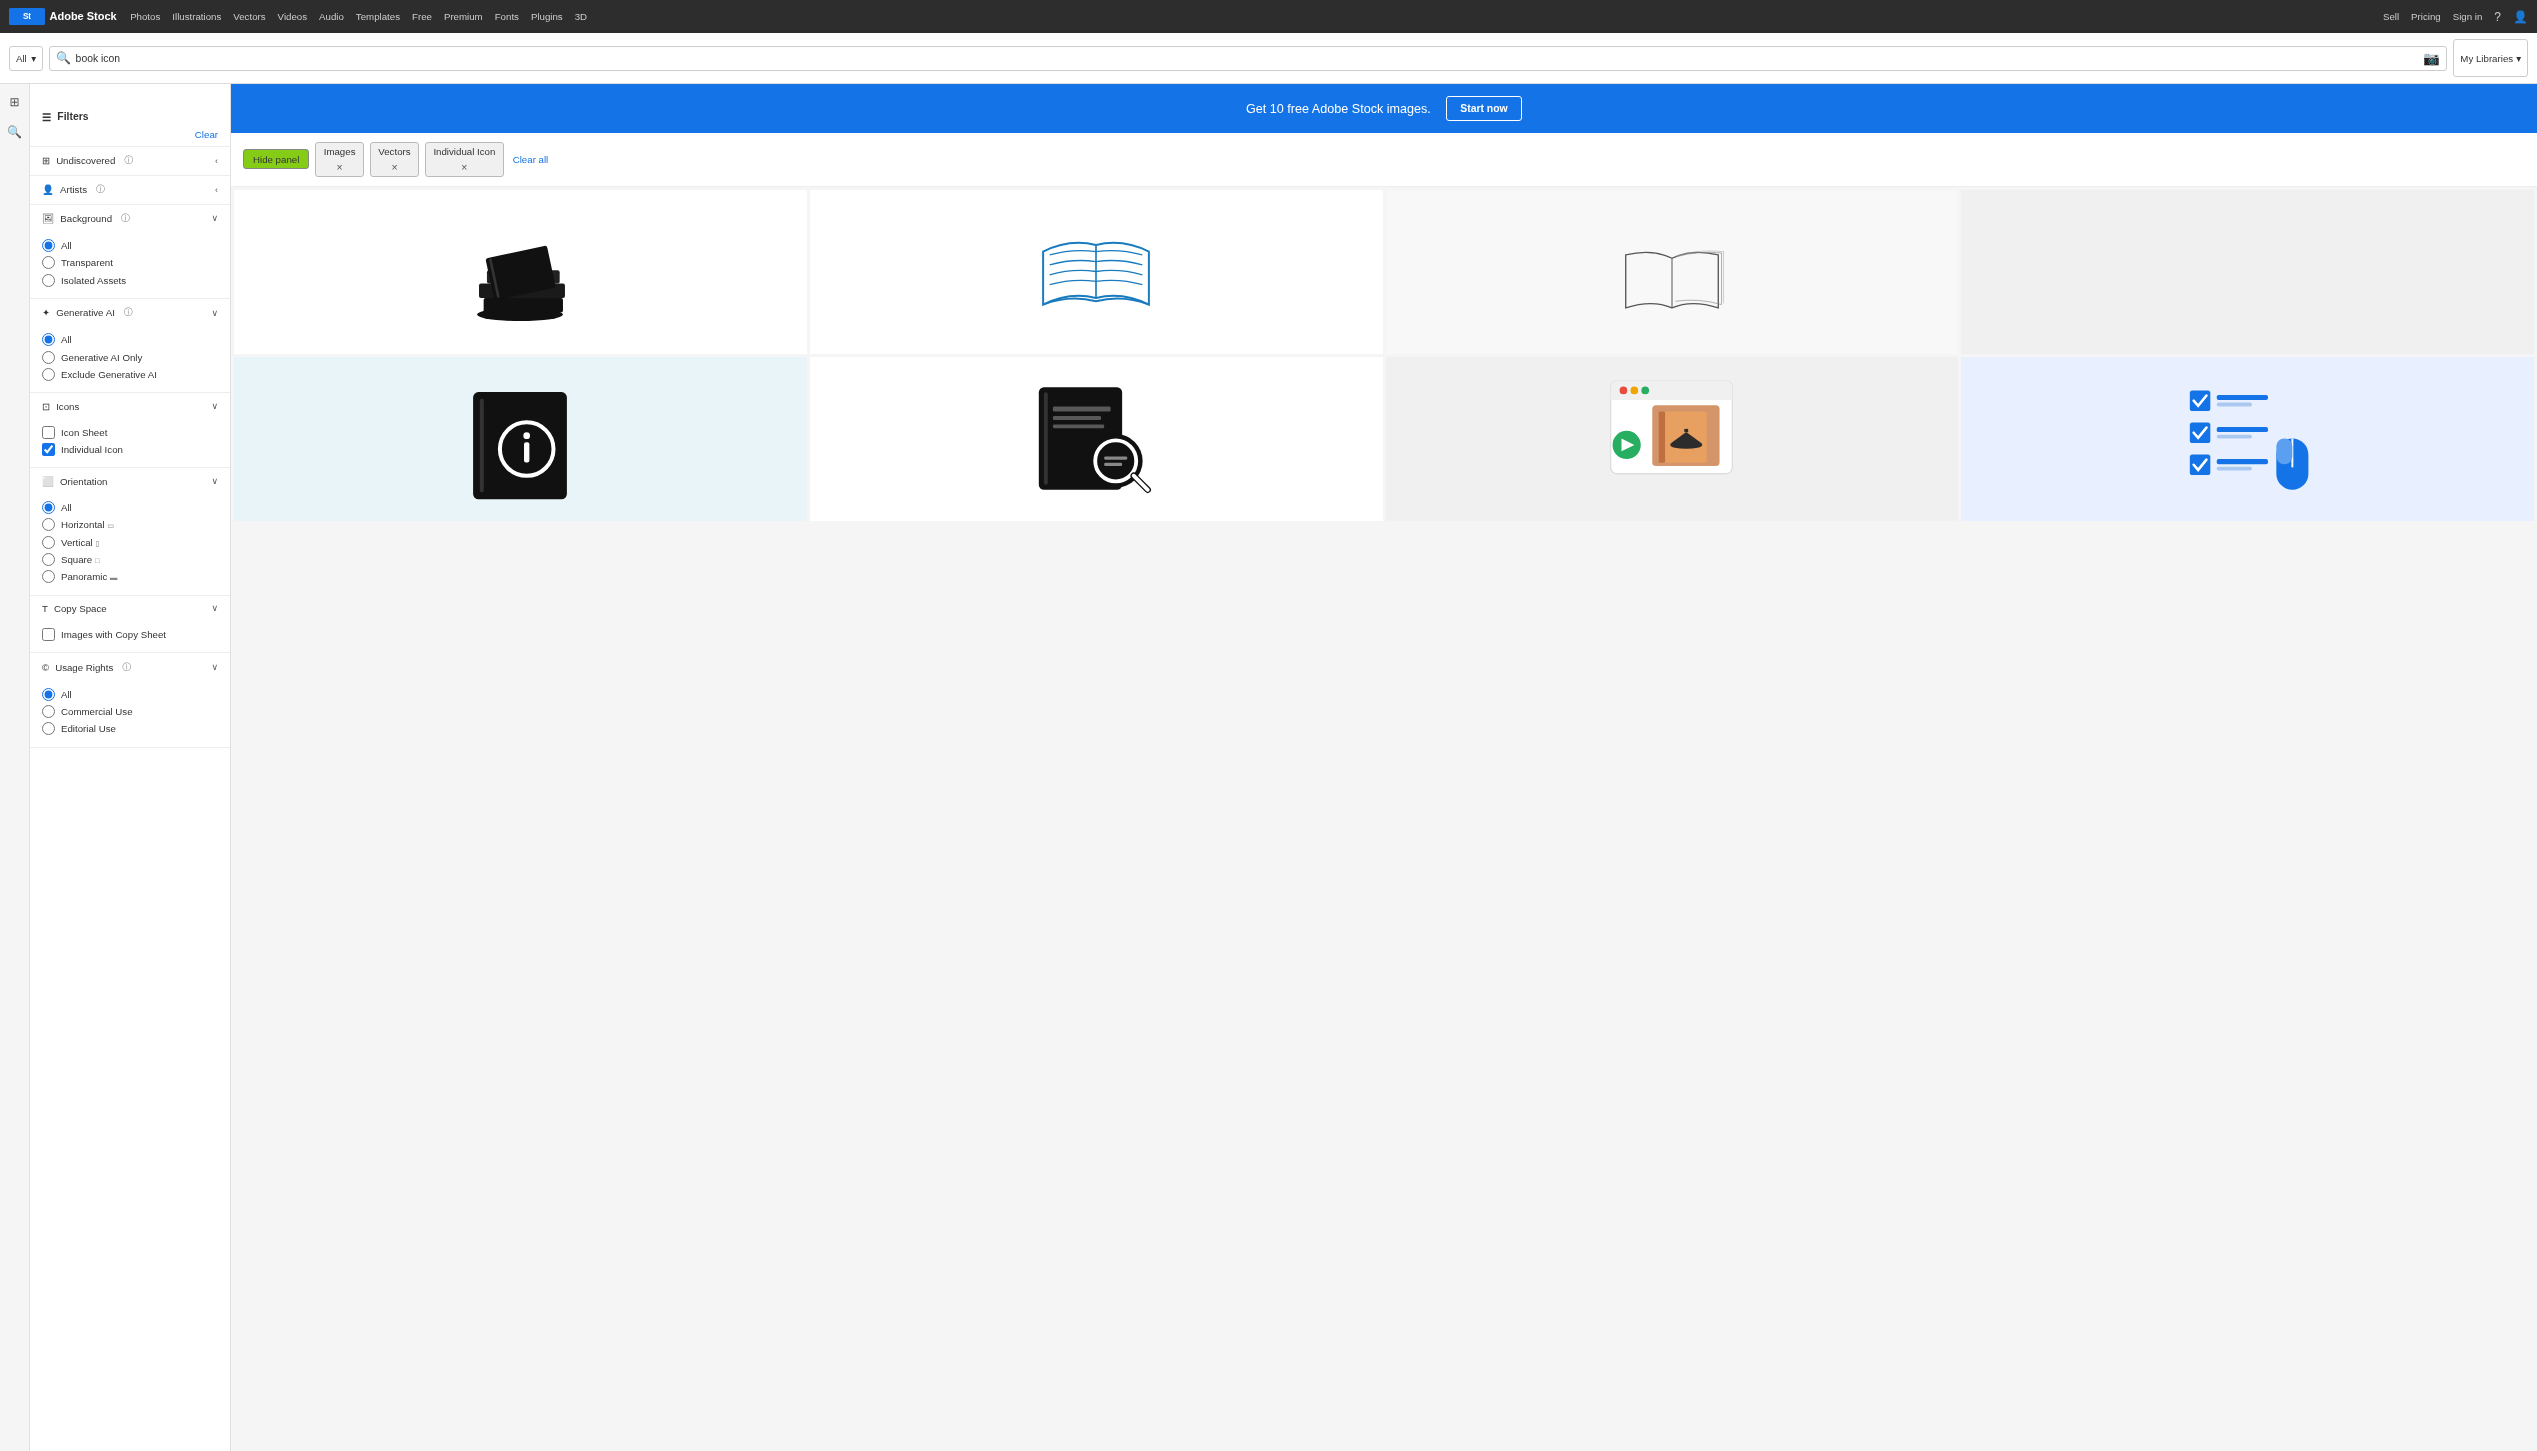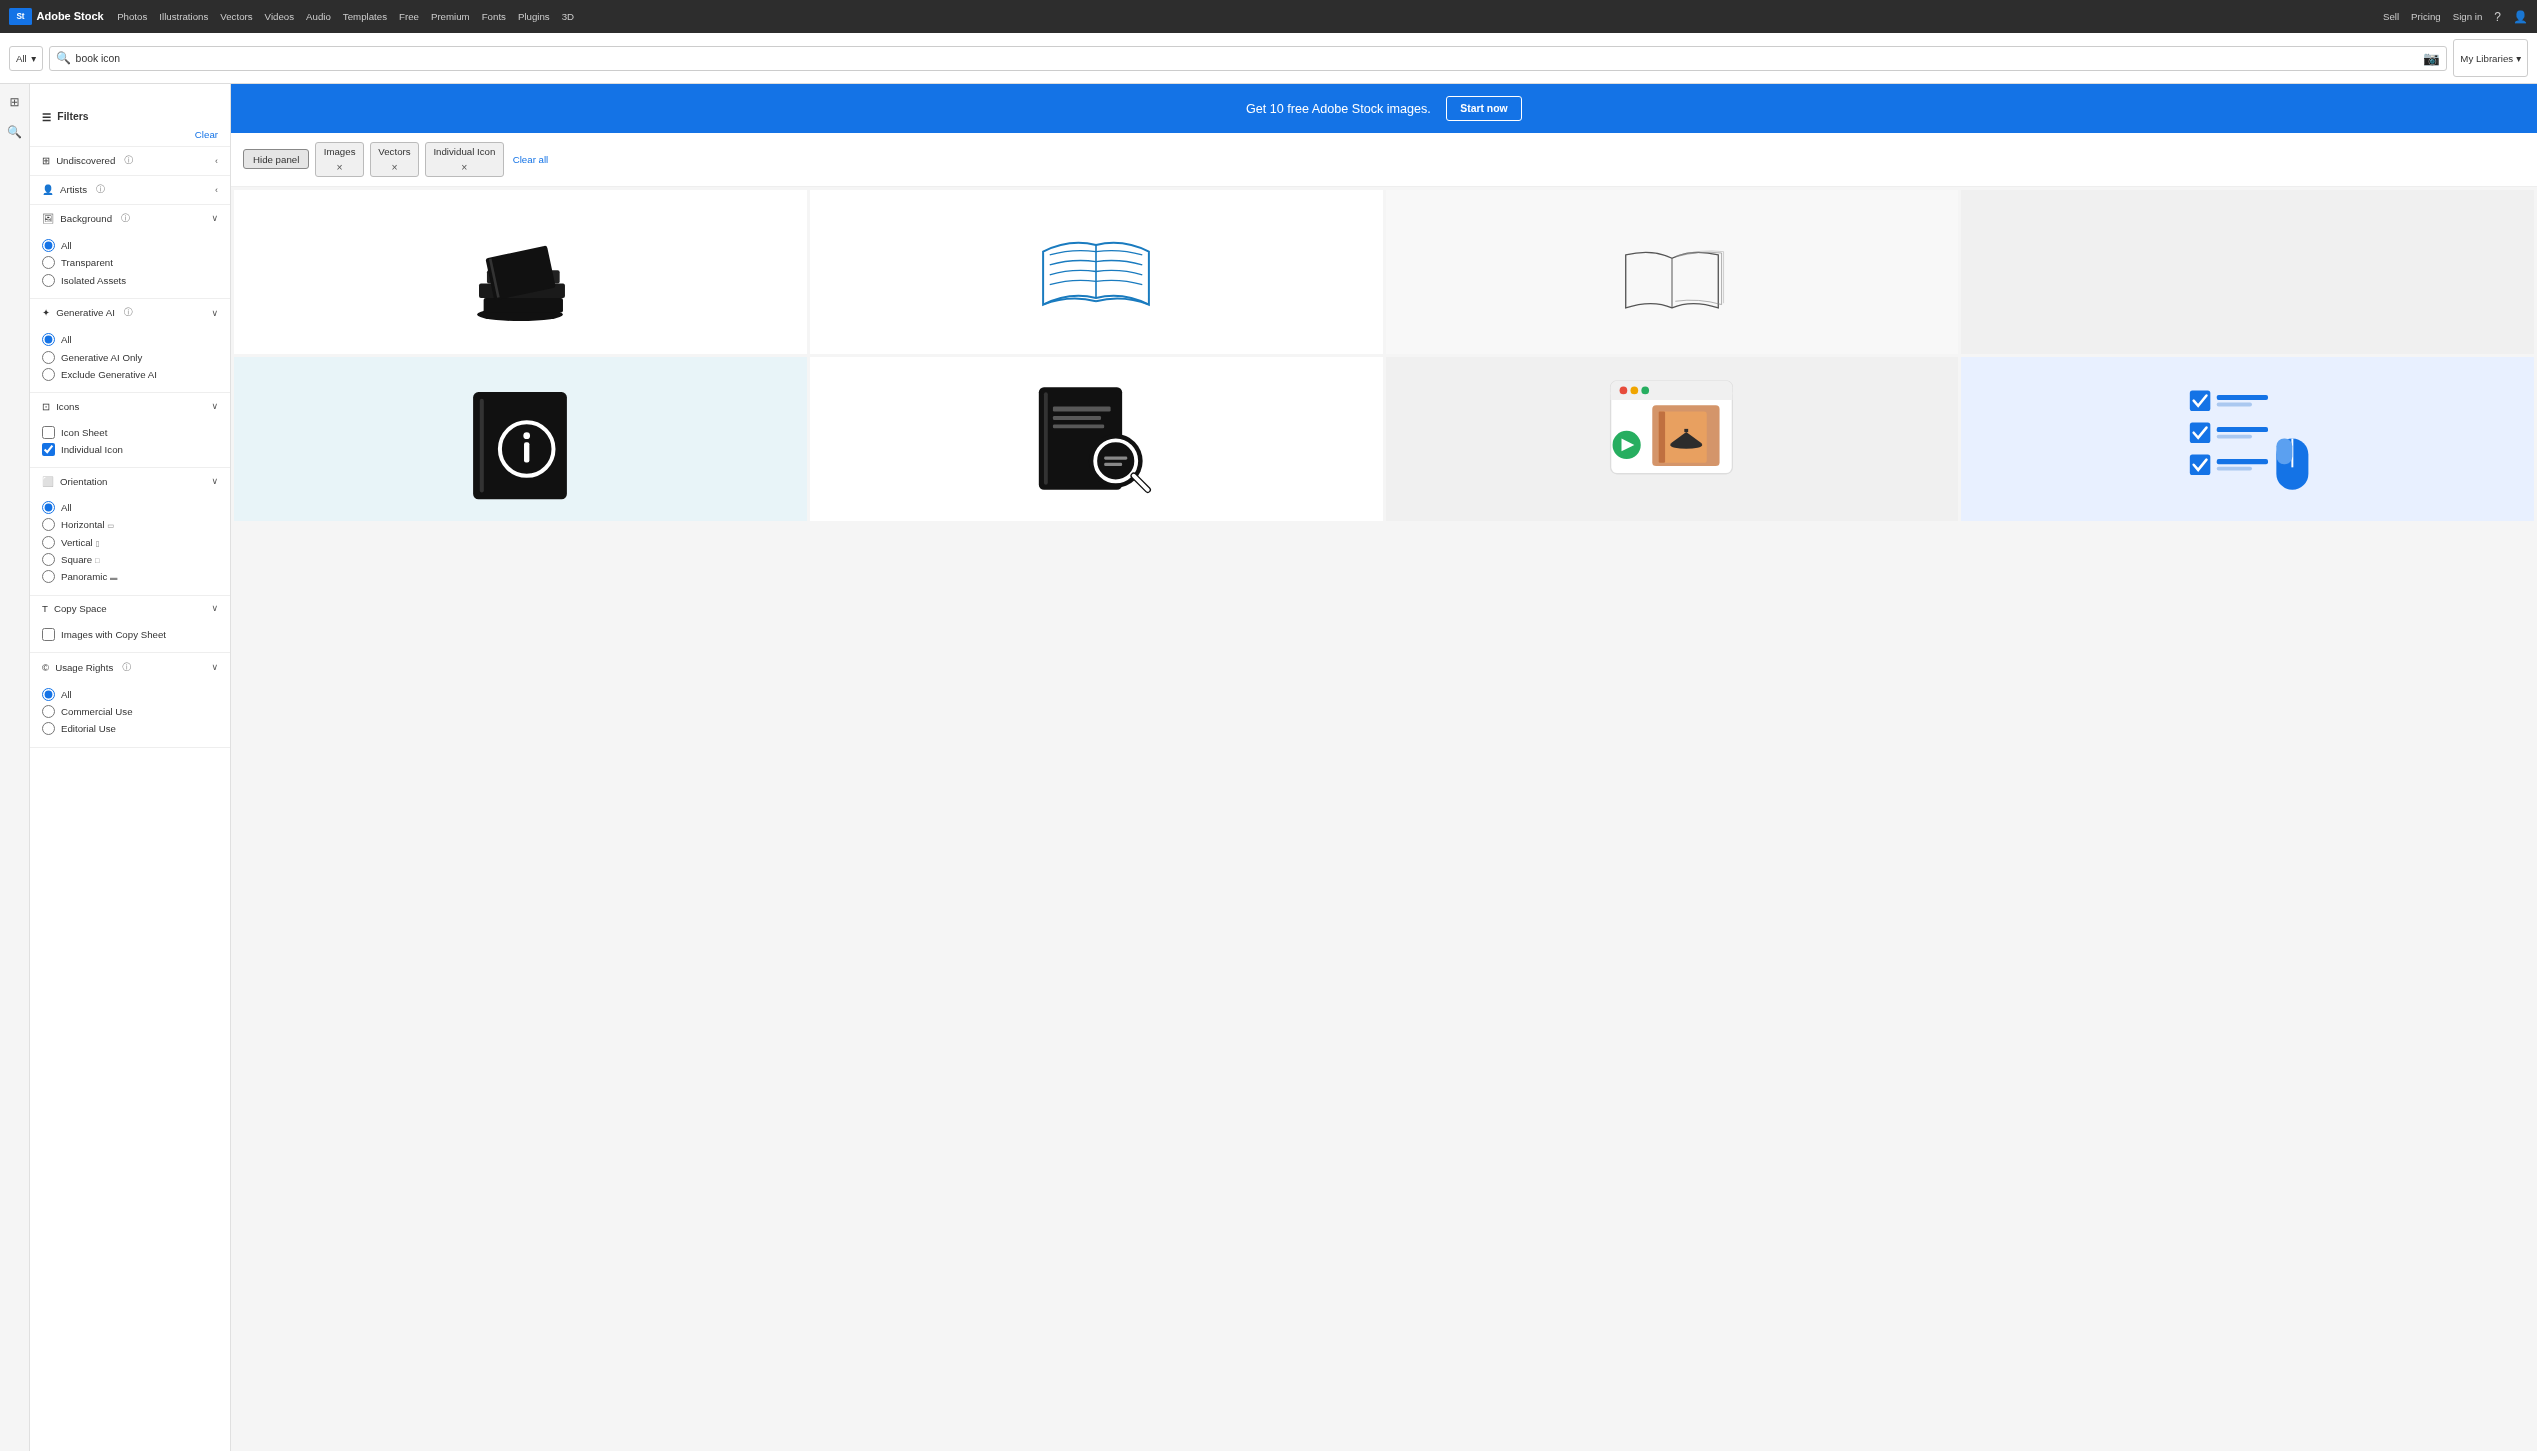--- a/index.html
+++ b/index.html
@@ -4,21 +4,21 @@
   <style>
     * { box-sizing: border-box; margin: 0; padding: 0; }
     body { font-family: 'Segoe UI', Arial, sans-serif; font-size: 10.4px; color: #333; background: #f5f5f5; }
 
     
     .top-nav {
       display: flex; align-items: center; background: #2d2d2d; height: 33px;
       padding: 0 9px; gap: 13.4px; position: sticky; top: 0; z-index: 100;
     }
     .nav-logo { display: flex; align-items: center; gap: 4.5px; color: #fff; font-weight: bold; font-size: 11px; }
-    .logo-box { background: #1473e6; color: #fff; font-size: 8.2px; font-weight: bold; width: 23px; height: 16.4px; display: flex; align-items: center; justify-content: center; border-radius: 1.5px; }
+    .logo-box { background: #1473e6; color: #fff; font-size: 8.2px; font-weight: bold; width: 36px; height: 16.4px; display: flex; align-items: center; justify-content: center; border-radius: 1.5px; }
     .nav-links { display: flex; gap: 12px; }
     .nav-link { color: #ccc; font-size: 9.7px; cursor: pointer; text-decoration: none; }
     .nav-right { margin-left: auto; display: flex; align-items: center; gap: 12px; }
     .nav-right-link { color: #ccc; font-size: 9.7px; cursor: pointer; }
     .nav-icon { color: #ccc; font-size: 12px; cursor: pointer; }
 
     
     .search-bar-row {
       display: flex; align-items: center; background: #fff; border-bottom: 0.7px solid #ddd;
       padding: 6px 9px; gap: 6px;
@@ -96,21 +96,21 @@
       background: transparent; border: 1.5px solid #fff; color: #fff;
       padding: 6px 13.4px; border-radius: 3px; cursor: pointer; font-size: 10.4px; font-weight: 600;
     }
 
     
     .active-filters {
       display: flex; align-items: center; gap: 6px; padding: 9px 12px;
       background: #fff; border-bottom: 0.7px solid #eee; flex-wrap: wrap;
     }
     .hide-panel-btn {
-      border: 0.7px solid #888; background: #e5e5e5; color: #333; padding: 3.7px 9px;
+      border: 0.7px solid #888; background: #84cc16; color: #333; padding: 3.7px 9px;
       border-radius: 3px; cursor: pointer; font-size: 9.7px;
     }
     .filter-chip {
       display: flex; align-items: center; gap: 4.5px; background: #f0f0f0;
       border: 0.7px solid #bbb; border-radius: 3px; padding: 3px 7.4px; font-size: 9.7px; flex-direction: column;
     }
     .chip-remove { cursor: pointer; color: #555; font-size: 10.4px; }
     .clear-all-link { color: #1473e6; font-size: 9.7px; cursor: pointer; margin-left: 3px; }
 
     

